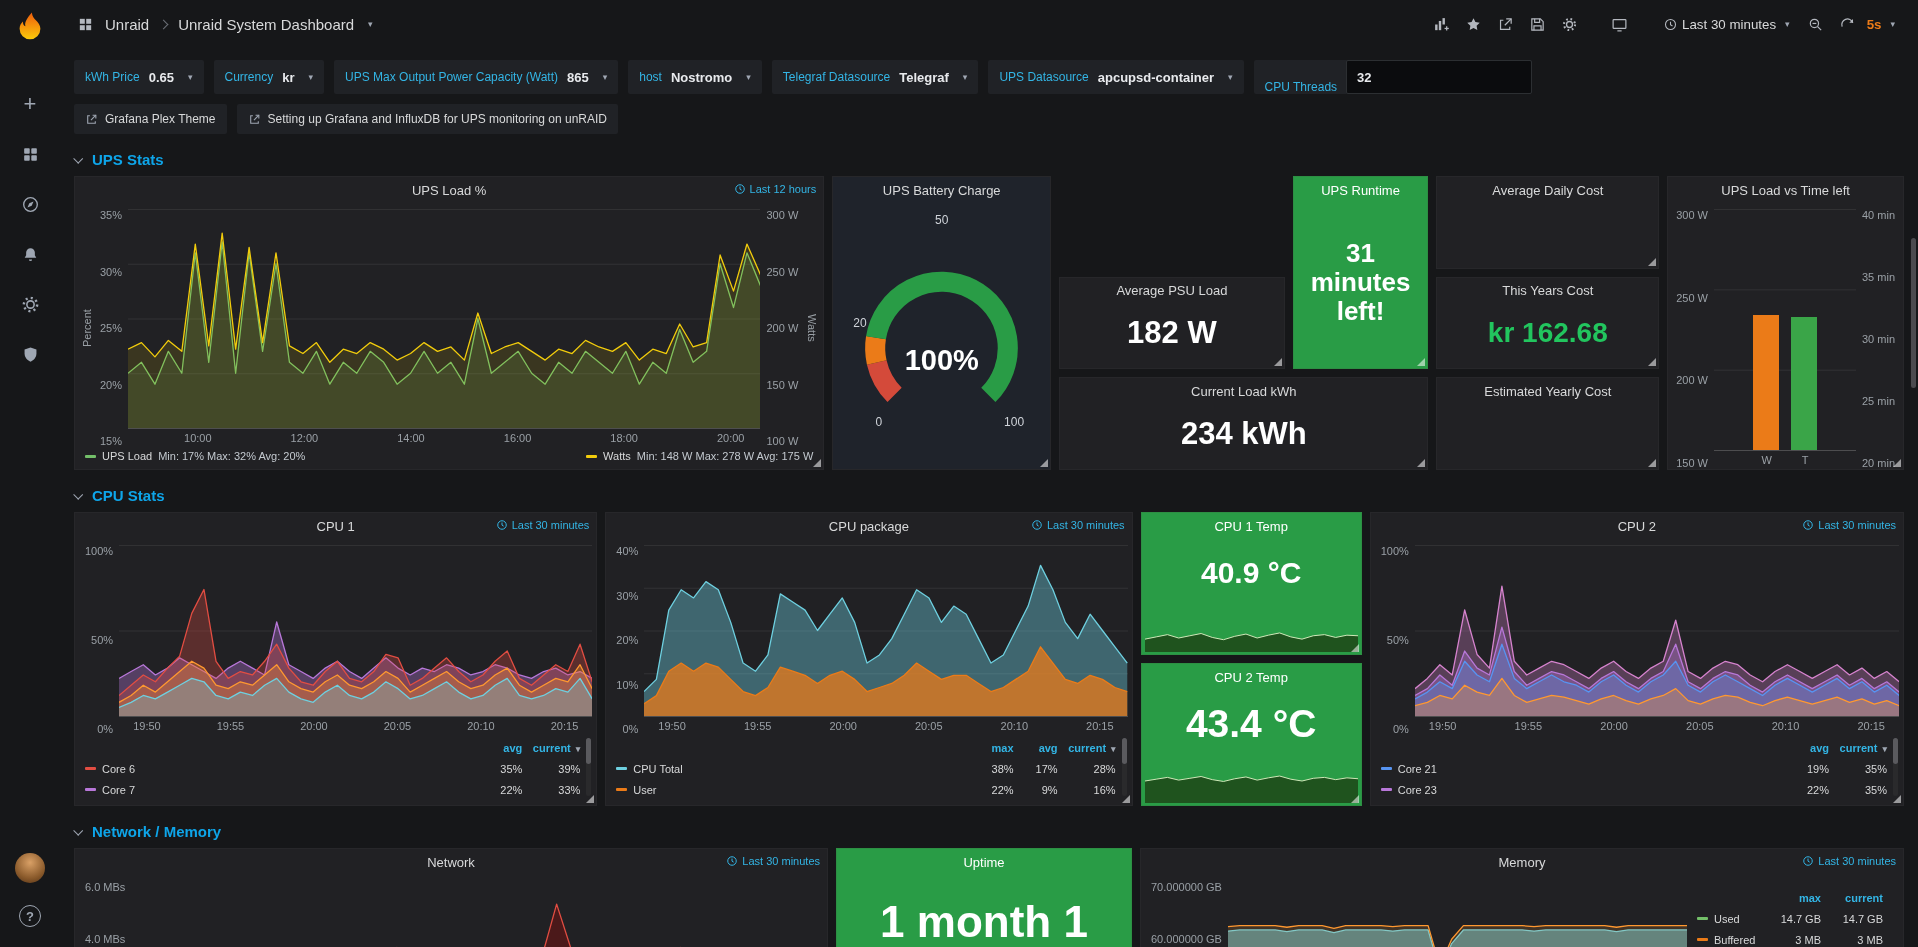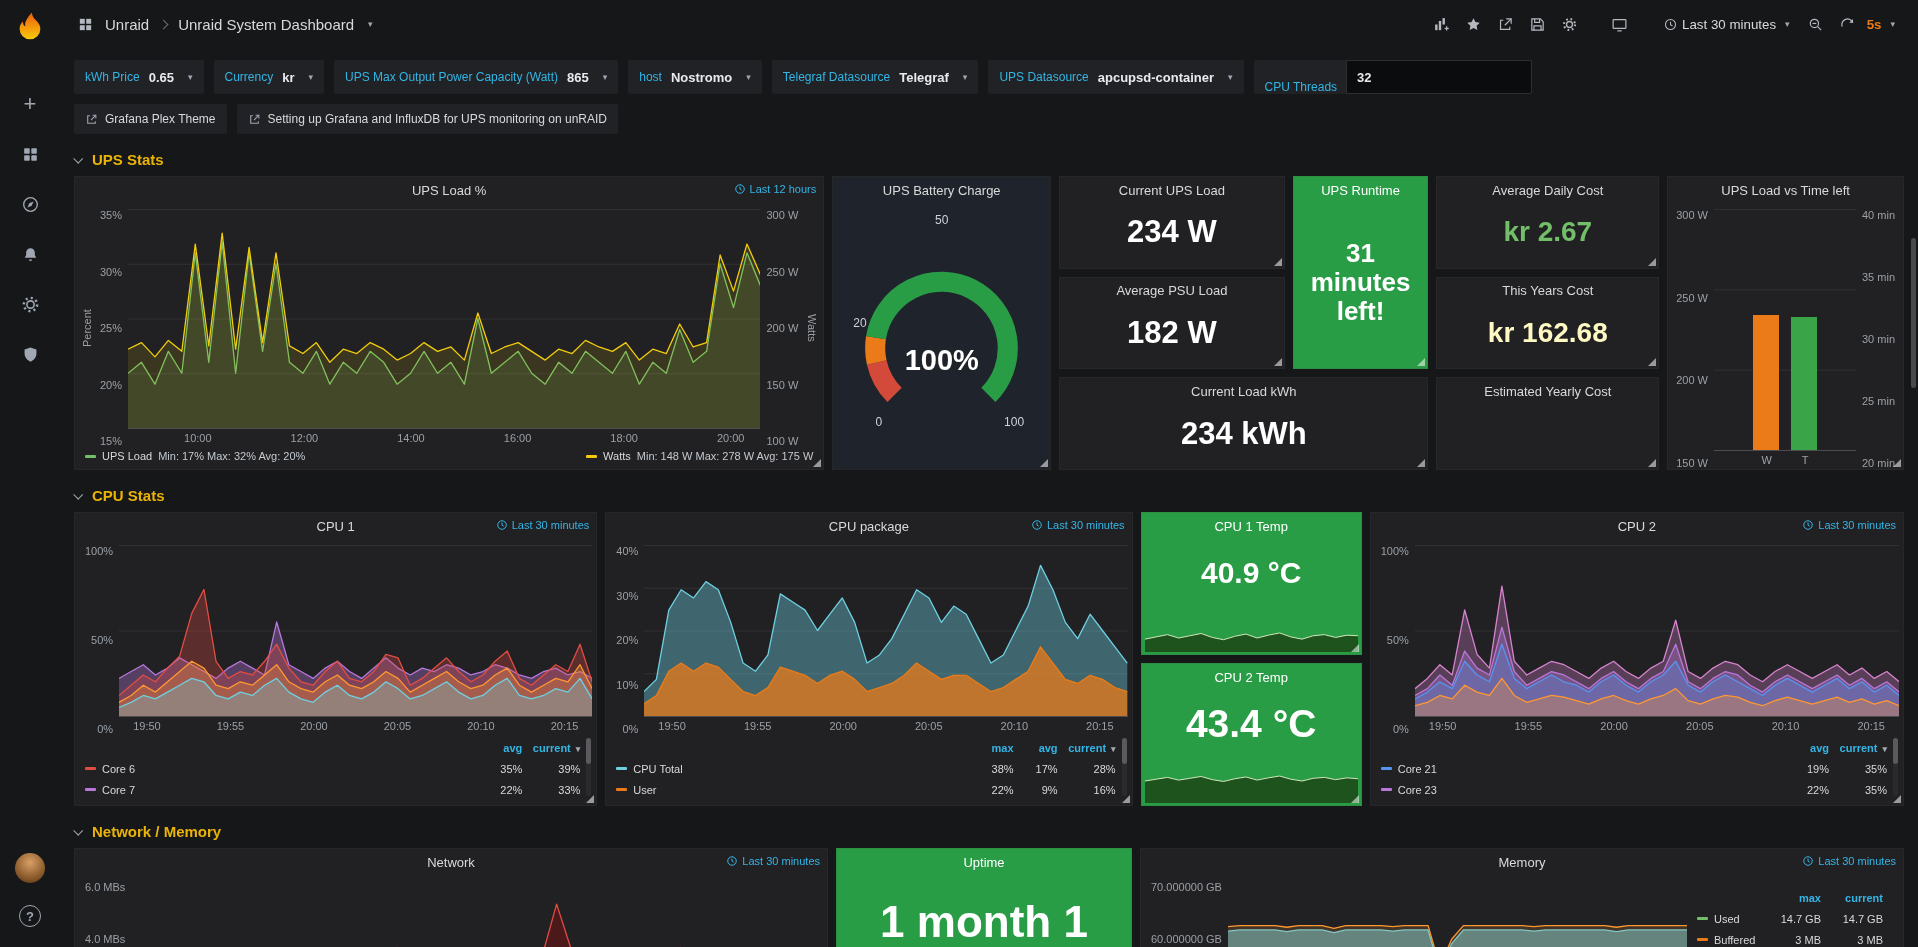--- a/index.html
+++ b/index.html
@@ -42,21 +42,21 @@
 .var-input{width:186px;height:34px;background:#0b0c0e;border:1px solid #2c2f32;display:flex;align-items:center;padding:0 10px;font-weight:600;color:#e8eaed;border-radius:2px}
 .var-with-input{display:flex;align-items:flex-end;gap:0;background:#202226;border-radius:2px;padding-left:11px}
 .links-row{display:flex;gap:10px;margin-top:10px}
 .link-chip{display:flex;align-items:center;gap:7px;height:30px;background:#202226;padding:0 11px;font-size:12px;color:#d8d9da;border-radius:2px}
 .link-chip svg{width:13px;height:13px;color:#9fa7b3}
 
 
 .dashboard{padding:0 14px}
 .sec-header{display:flex;align-items:center;height:26px;margin-top:12px;margin-bottom:4px}
 .sec-chevron{width:7px;height:7px;border-right:1.7px solid #9fa7b3;border-bottom:1.7px solid #9fa7b3;transform:rotate(45deg) translateY(-1px);margin-right:11px}
-.sec-title{font-size:15px;font-weight:bold;color:#eab308}
+.sec-title{font-size:15px;font-weight:bold;color:#0ea5e9}
 .row{display:flex;gap:8px}
 .row-ups,.row-cpu{height:294px}
 .row-net{height:220px}
 .panel{background:#212124;border:1px solid #27272a;position:relative;display:flex;flex-direction:column;min-width:0}
 .panel.green{background:#299c46;border-color:#2d8f43}
 .panel-header{height:26px;flex-shrink:0;display:flex;align-items:center;justify-content:center;position:relative}
 .panel-title{font-size:13px;font-weight:500;color:#d8d9da;white-space:nowrap}
 .panel.green .panel-title{color:#fff}
 .timerange{position:absolute;right:7px;top:6px;display:flex;align-items:center;gap:4px;color:#33b5e5;font-size:11px}
 .timerange svg{width:12px;height:12px}
@@ -407,53 +407,45 @@
               <span class="gauge-value">100%</span>
             <svg viewBox="0 0 100 78" preserveAspectRatio="xMidYMid meet">
                   <path d="M 26.67 69.33 A 33 33 0 0 1 17.79 53.20" stroke="#d44a3a" stroke-width="10" fill="none"></path>
                   <path d="M 17.79 53.20 A 33 33 0 0 1 17.41 40.84" stroke="#eb7b18" stroke-width="10" fill="none"></path>
                   <path d="M 17.41 40.84 A 33 33 0 1 1 73.33 69.33" stroke="#299c46" stroke-width="10" fill="none"></path>
                 </svg></div>
             <i class="corner"></i>
           </div>
 
           <div class="ups-mid" style="flex:603 1 0">
-            <div class="panel" style="grid-column:1;grid-row:1">
-              <div class="panel-header">
-                  <span class="panel-title">Current UPS Load</span>
-                </div>
-              <div class="stat-value">234 W</div>
-              <i class="corner"></i>
-            </div>
             <div class="panel green" style="grid-column:2;grid-row:1/3">
               <div class="panel-header">
                   <span class="panel-title">UPS Runtime</span>
                 </div>
               <div class="runtime-val">31 minutes left!</div>
               <i class="corner"></i>
             </div>
             <div class="panel" style="grid-column:3;grid-row:1">
               <div class="panel-header">
                   <span class="panel-title">Average Daily Cost</span>
                 </div>
-              <div class="stat-value mid" style="color: rgb(115, 191, 105);">kr 2.67</div>
               <i class="corner"></i>
             </div>
             <div class="panel" style="grid-column:1;grid-row:2">
               <div class="panel-header">
                   <span class="panel-title">Average PSU Load</span>
                 </div>
               <div class="stat-value">182 W</div>
               <i class="corner"></i>
             </div>
             <div class="panel" style="grid-column:3;grid-row:2">
               <div class="panel-header">
                   <span class="panel-title">This Years Cost</span>
                 </div>
-              <div class="stat-value mid" style="color: #fef9c3;">kr 162.68</div>
+              <div class="stat-value mid" style="color: #22c55e;">kr 162.68</div>
               <i class="corner"></i>
             </div>
             <div class="panel" style="grid-column:1/3;grid-row:3">
               <div class="panel-header">
                   <span class="panel-title">Current Load kWh</span>
                 </div>
               <div class="stat-value">234 kWh</div>
               <i class="corner"></i>
             </div>
             <div class="panel" style="grid-column:3;grid-row:3">

